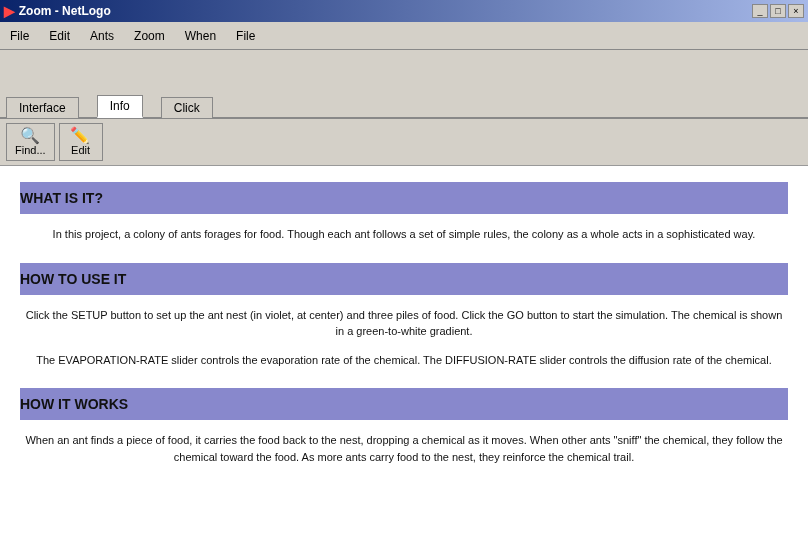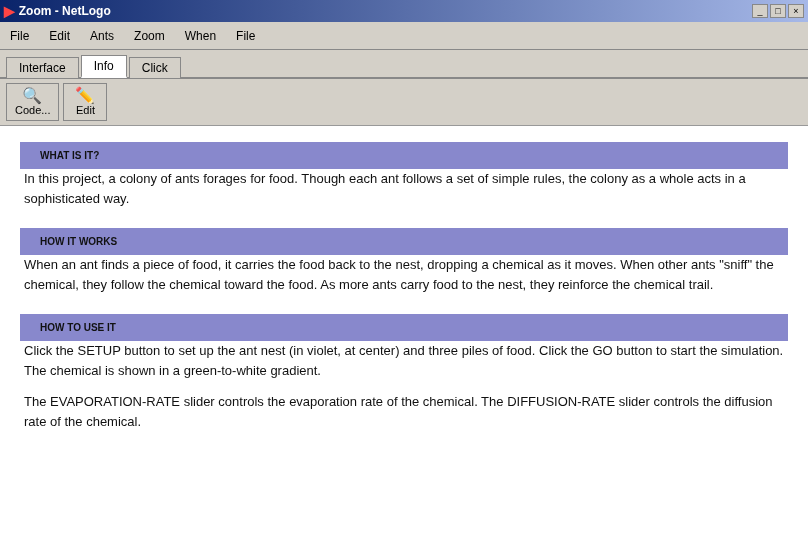--- a/index.html
+++ b/index.html
@@ -48,38 +48,39 @@
       font-size: 12px;
       cursor: pointer;
     }
 
     
     .tab-bar {
       background: #d4d0c8;
       display: flex;
       align-items: flex-end;
       padding: 4px 18px 0 6px;
-      gap: 2px;
+      gap: 18px;
       border-bottom: 2px solid #888;
     }
     .tab {
       padding: 3px 12px;
       font-size: 12px;
       border: 1px solid #888;
       background: #d4d0c8;
       cursor: pointer;
       border-bottom: none;
       position: relative;
       top: 1px;
     }
     .tab.active {
       background: white;
       border-bottom: 2px solid white;
       font-weight: normal;
       z-index: 1;
+      margin-top: 40px;
     }
 
     
     .toolbar {
       background: #d4d0c8;
       display: flex;
       align-items: center;
       padding: 4px 6px;
       gap: 4px;
       border-bottom: 1px solid #999;
@@ -109,29 +110,30 @@
       display: flex;
       height: calc(542px - 22px - 22px - 36px - 44px);
       overflow: hidden;
     }
 
     .section { margin-bottom: 20px; }
     .section-header {
       background: #8888cc;
       color: #111;
       font-weight: bold;
-      font-size: 10px;
-      padding: 8px 20px;
-      margin-bottom: 0;
+      font-size: 14px;
+      padding: 8px 0;
+      margin-bottom: 12px;
     }
     .section-text {
-      font-size: 13px;
+      font-size: 11px;
       color: #111;
       line-height: 1.5;
       padding: 0 4px;
+      text-align: center;
     }
 
     
     .content-area::-webkit-scrollbar { width: 16px; }
     .content-area::-webkit-scrollbar-track { background: #d4d0c8; border-left: 1px solid #888; }
     .content-area::-webkit-scrollbar-thumb { background: #c0bcb4; border: 1px solid #888; }
   </style>
 </head>
 <body>
 
@@ -164,41 +166,41 @@
     <span>Info</span>
   </div>
   <div class="tab">
     <span>Click</span>
   </div>
 </div>
 
 <div class="toolbar">
   <button class="tool-btn">
     <span class="tool-icon">🔍</span>
-    <span>Code...</span>
+    <span>Find...</span>
   </button>
   <button class="tool-btn">
     <span class="tool-icon">✏️</span>
     <span>Edit</span>
   </button>
 </div>
 
 <div class="content-wrapper">
   <div class="content-area">
 
     <div class="section">
       <div class="section-header">WHAT IS IT?</div>
       <p class="section-text">In this project, a colony of ants forages for food. Though each ant follows a set of simple rules, the colony as a whole acts in a sophisticated way.</p>
     </div>
 
     <div class="section">
-      <div class="section-header">HOW IT WORKS</div>
-      <p class="section-text">When an ant finds a piece of food, it carries the food back to the nest, dropping a chemical as it moves. When other ants "sniff" the chemical, they follow the chemical toward the food. As more ants carry food to the nest, they reinforce the chemical trail.</p>
-    </div>
-
-    <div class="section">
       <div class="section-header">HOW TO USE IT</div>
       <p class="section-text" style="margin-bottom:12px;">Click the SETUP button to set up the ant nest (in violet, at center) and three piles of food. Click the GO button to start the simulation. The chemical is shown in a green-to-white gradient.</p>
       <p class="section-text">The EVAPORATION-RATE slider controls the evaporation rate of the chemical. The DIFFUSION-RATE slider controls the diffusion rate of the chemical.</p>
     </div>
 
+    <div class="section">
+      <div class="section-header">HOW IT WORKS</div>
+      <p class="section-text">When an ant finds a piece of food, it carries the food back to the nest, dropping a chemical as it moves. When other ants "sniff" the chemical, they follow the chemical toward the food. As more ants carry food to the nest, they reinforce the chemical trail.</p>
+    </div>
+
   </div>
 </div>
 
 </body></html>

